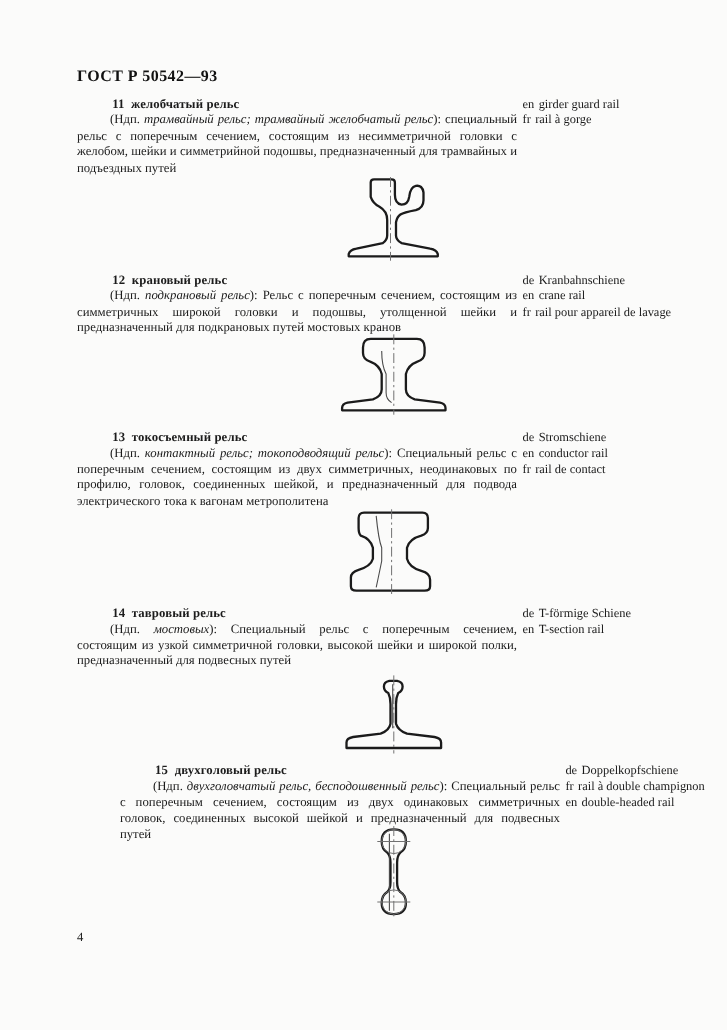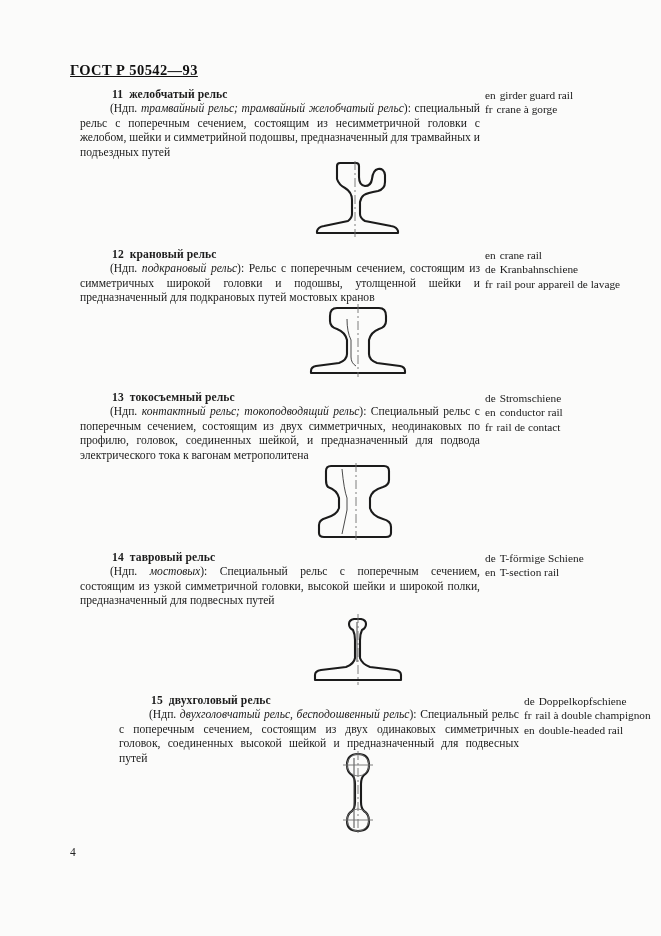--- a/index.html
+++ b/index.html
@@ -22,25 +22,24 @@
     box-sizing: border-box;
   }
   .doc-header {
     position: absolute;
     left: 70px;
     top: 62px;
     font-size: 14.5px;
     font-weight: bold;
     letter-spacing: 0.4px;
     color: #111;
-    text-decoration: underline;
   }
   .entry {
     position: absolute;
-    left: 80px;
+    left: 70px;
     width: 575px;
   }
   .entry-body {
     position: relative;
     width: 575px;
   }
   .term-col {
     width: 400px;
     display: inline-block;
     vertical-align: top;
@@ -130,41 +129,41 @@
   <div class="doc-header">ГОСТ Р 50542—93</div>
 
   <div class="entry" style="top:88px;">
     <div class="entry-body">
       <div class="term-col">
         <p class="term-head"><span class="term-num">11</span><span>желобчатый рельс</span></p>
         <p class="term-def">(Ндп. <i class="nadp">трамвайный рельс; трамвайный желобчатый рельс</i>): специальный рельс с поперечным сечением, состоящим из несимметричной головки с желобом, шейки и симметрийной подошвы, предназначенный для трамвайных и подъездных путей</p>
       </div>
       <div class="lang-col">
         <div class="lang-line"><span class="lang-code">en</span><span>girder guard rail</span></div>
-        <div class="lang-line"><span class="lang-code">fr</span><span>crane à gorge</span></div>
+        <div class="lang-line"><span class="lang-code">fr</span><span>rail à gorge</span></div>
       </div>
     </div>
   </div>
 
   <div class="figure" style="left:70px; top:160px;">
     <svg width="130" height="78" viewBox="0 0 130 78">
       <path class="rail-outline" d="M44,10 L44,6 Q44,3 47,3 L63,3 Q66,3 66,6 L66,17 Q66,25 72,26 Q78,26 79,19 Q80,10 85,9 Q91,8 92,15 L92,22 Q92,29 85,31 Q74,33 71,35 Q68,37 67,42 L67,54 Q67,58 72,61 L98,66 Q104,67 105,71 L105,73 L24,73 L24,71 Q25,67 31,66 L55,61 Q59,58 59,54 L59,40 Q59,32 52,28 Q46,25 44,19 Z"></path>
       <line class="centerline" x1="62" y1="1" x2="62" y2="77"></line>
     </svg>
   </div>
 
   <div class="entry" style="top:248px;">
     <div class="entry-body">
       <div class="term-col">
         <p class="term-head"><span class="term-num">12</span><span>крановый рельс</span></p>
         <p class="term-def">(Ндп. <i class="nadp">подкрановый рельс</i>): Рельс с поперечным сечением, состоящим из симметричных широкой головки и подошвы, утолщенной шейки и предназначенный для подкрановых путей мостовых кранов</p>
       </div>
       <div class="lang-col">
+        <div class="lang-line"><span class="lang-code">de</span><span>Kranbahnschiene</span></div>
         <div class="lang-line"><span class="lang-code">en</span><span>crane rail</span></div>
-        <div class="lang-line"><span class="lang-code">de</span><span>Kranbahnschiene</span></div>
         <div class="lang-line"><span class="lang-code">fr</span><span>rail pour appareil de lavage</span></div>
       </div>
     </div>
   </div>
 
   <div class="figure" style="left:70px; top:302px;">
     <svg width="120" height="76" viewBox="0 0 120 76">
       <path class="rail-outline" d="M32,14 Q32,6 39,6 L81,6 Q88,6 88,14 L88,19 Q88,25 81,27 Q73,30 71,38 L71,52 Q71,58 79,61 L102,64 Q107,65 107,69 L107,71 L13,71 L13,69 Q13,65 18,64 L41,61 Q49,58 49,52 L49,38 Q47,30 39,27 Q32,25 32,19 Z"></path>
       <path class="rail-inner" d="M49,17 Q49,30 53,38 L53,55 Q53,61 58,64"></path>
       <line class="centerline" x1="60" y1="2" x2="60" y2="75"></line>

